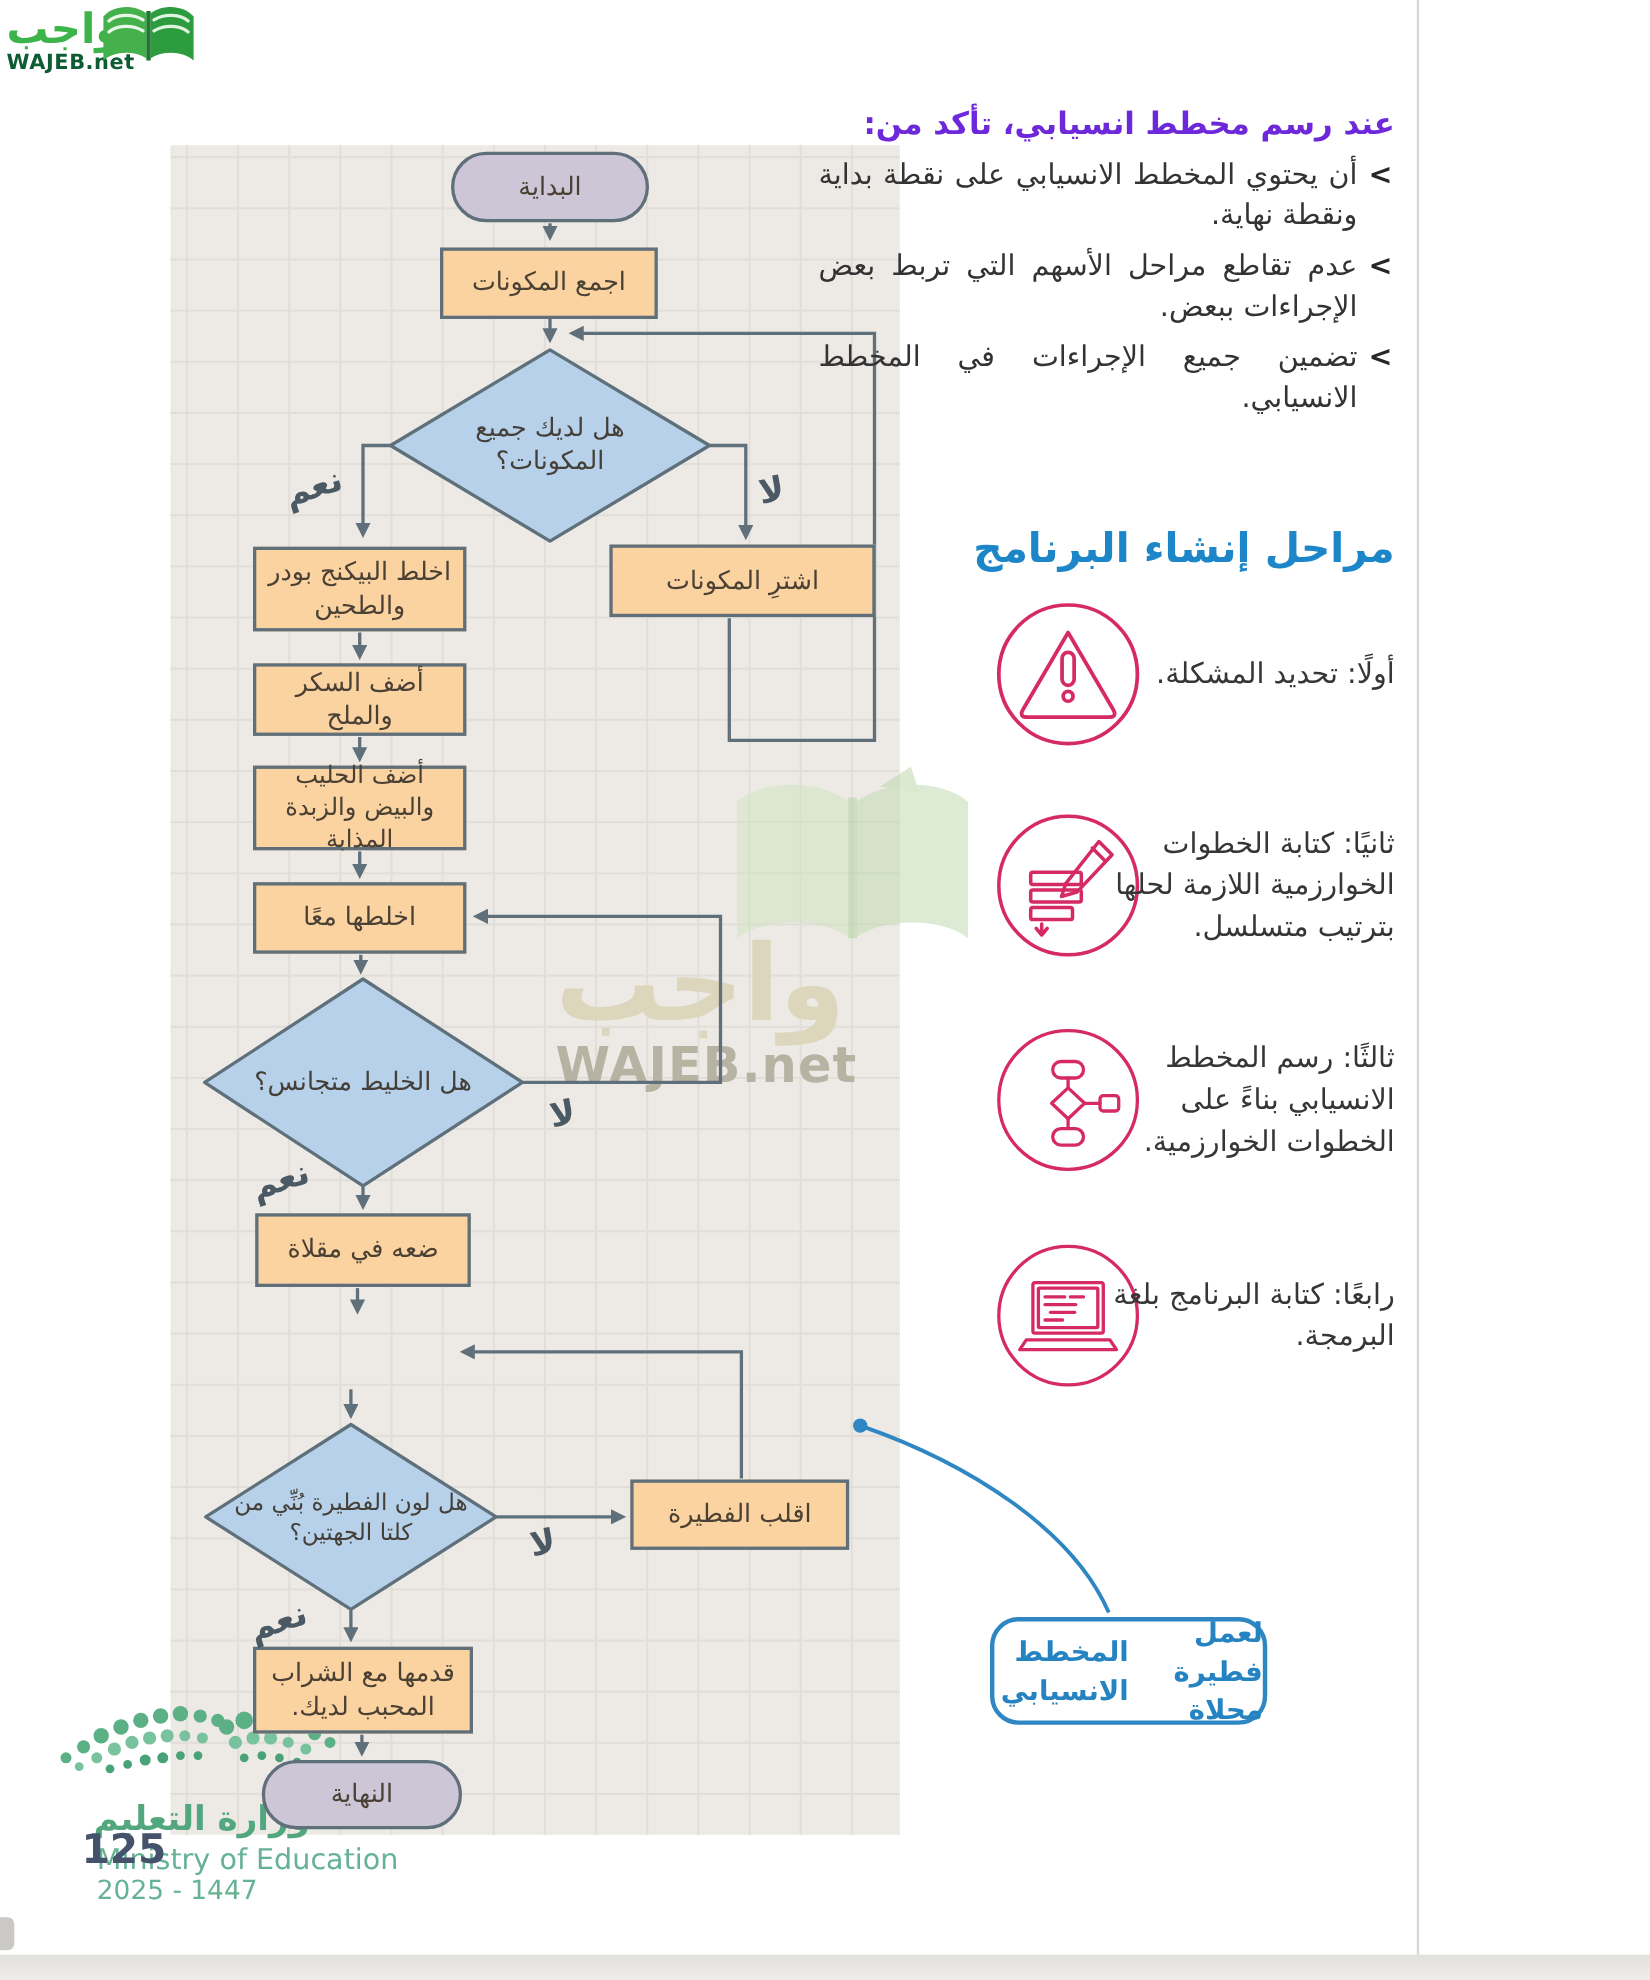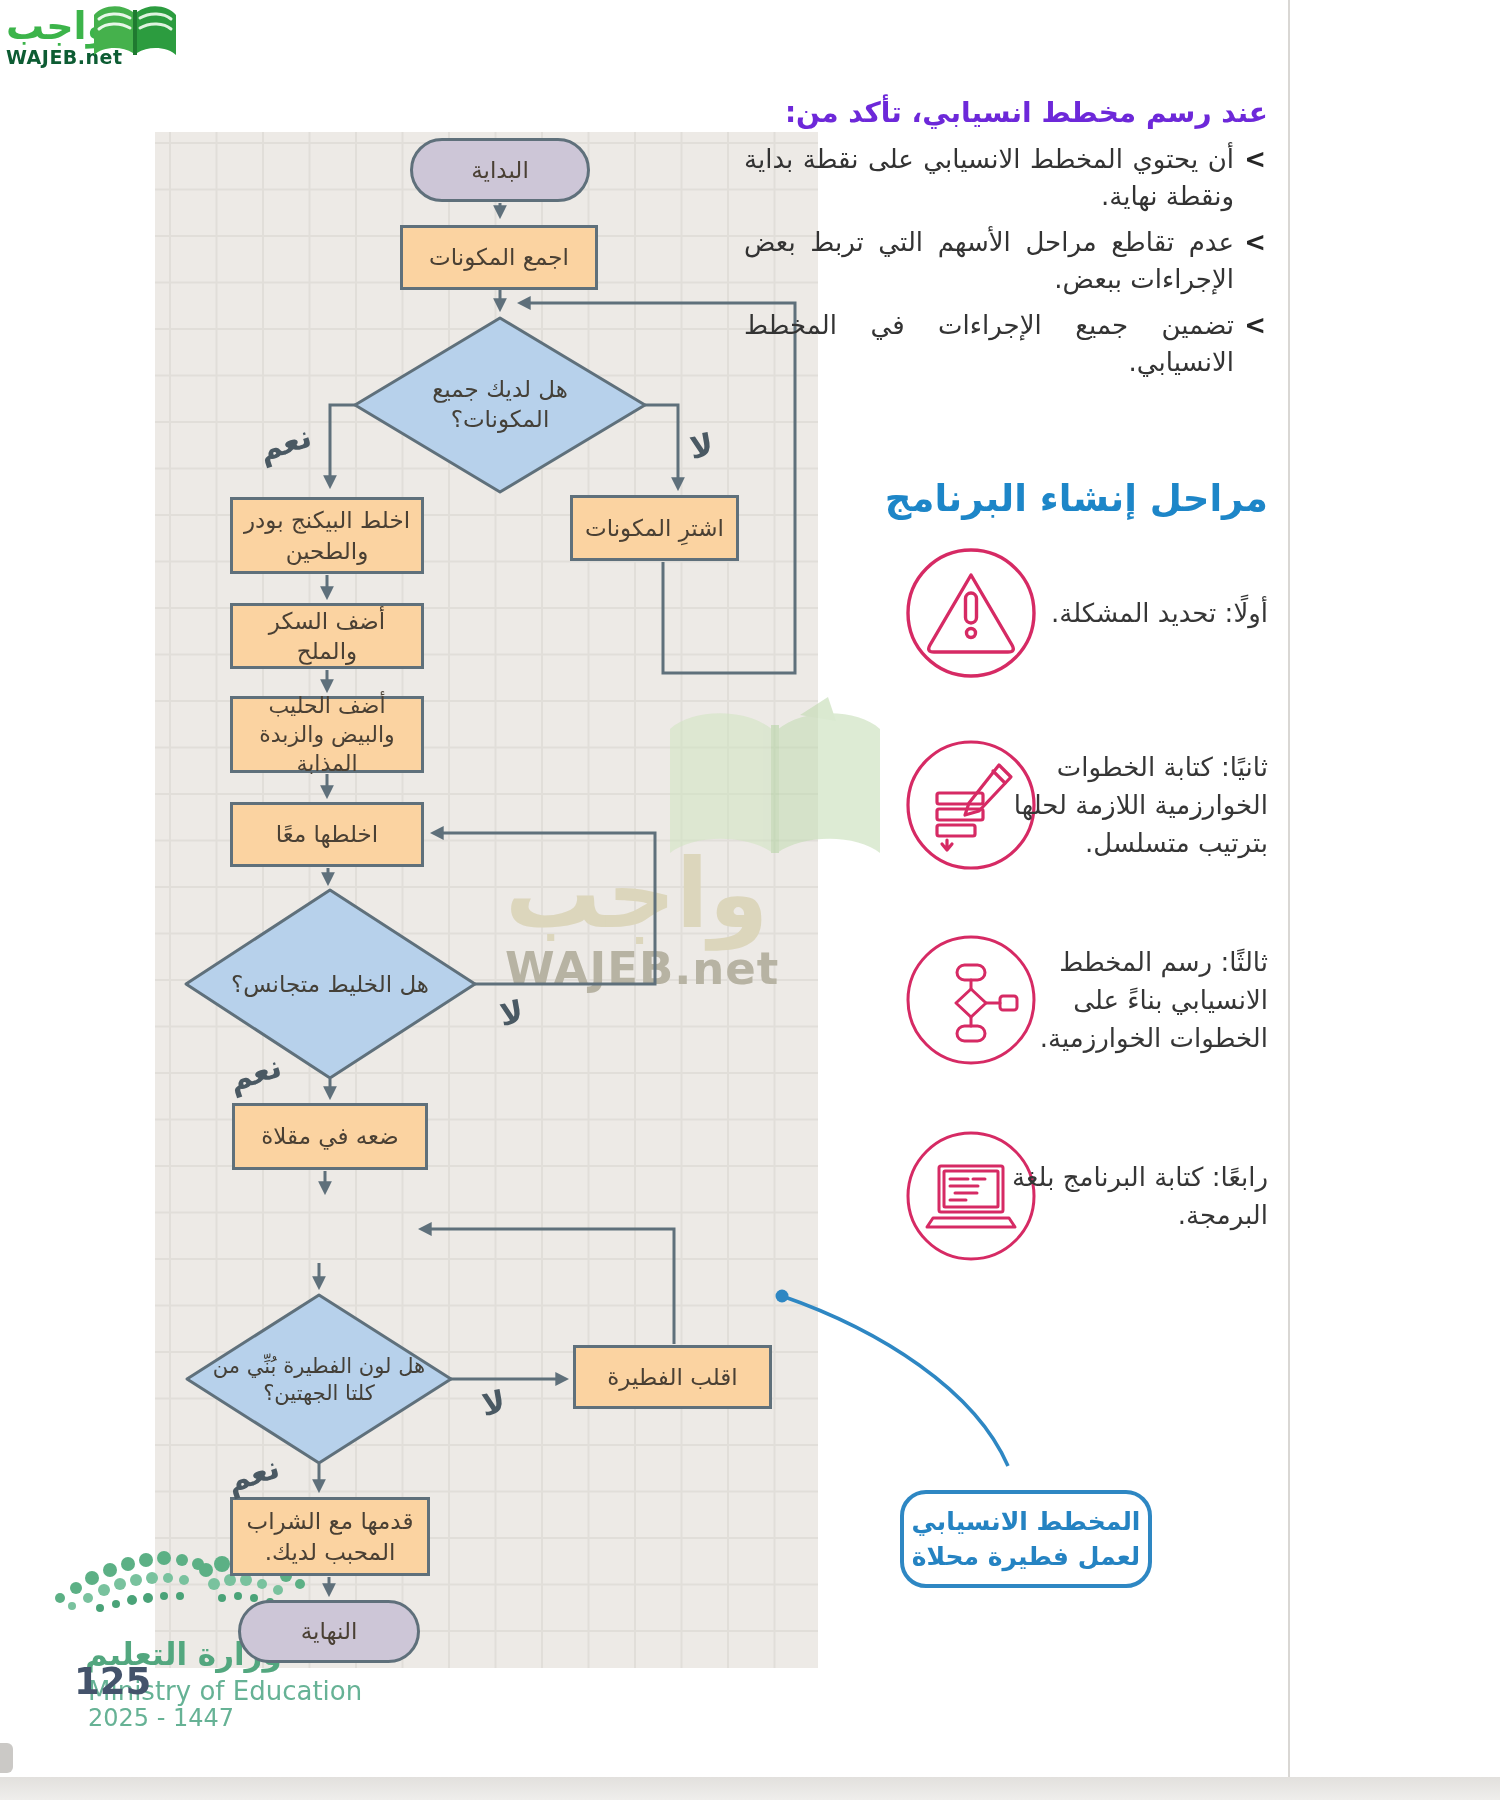--- a/index.html
+++ b/index.html
@@ -53,21 +53,21 @@
   .bullet .marker{position:absolute;right:2px;top:0;direction:ltr;font-weight:bold;color:#262626;}
   .stages-heading{position:absolute;right:232px;top:477px;font-size:37px;font-weight:bold;
           color:#1d86c8;direction:rtl;z-index:2;}
   .stage-icon{position:absolute;left:903px;z-index:2;}
   .stage-text{position:absolute;right:232px;width:262px;font-size:26px;line-height:38px;
           color:#363636;direction:rtl;text-align:right;z-index:2;}
 
   
   .callout{position:absolute;left:900px;top:1470px;width:252px;height:98px;box-sizing:border-box;
            border:4px solid #2e87c3;border-radius:26px;background:#fff;z-index:3;
-           display:flex;flex-direction:column;align-items:center;justify-content:center;margin-top:20px;}
+           display:flex;flex-direction:row;align-items:center;justify-content:center;}
   .callout div{font-size:25px;line-height:35px;font-weight:bold;color:#2583c2;direction:rtl;}
 
   
   .ministry-dots{position:absolute;left:46px;top:1528px;z-index:2;}
   .ministry-ar{position:absolute;left:85px;top:1636px;width:200px;font-size:31px;font-weight:bold;
                color:#53a77f;direction:rtl;text-align:left;z-index:2;}
   .page-num{position:absolute;left:74px;top:1660px;font-size:37px;font-weight:bold;color:#44536b;z-index:4;}
   .ministry-en{position:absolute;left:88px;top:1676px;font-size:26px;color:#66b295;z-index:3;}
   .ministry-years{position:absolute;left:88px;top:1704px;font-size:24px;color:#66b295;z-index:3;}
 </style>
@@ -134,21 +134,21 @@
       <polygon points="319,1295 451,1379 319,1463 187,1379"></polygon>
     </g>
     <g>
       <path d="M782,1296 C880,1330 975,1390 1008,1466" stroke="#2e87c3" stroke-width="3.5" fill="none"></path>
       <circle cx="782" cy="1296" r="6.5" fill="#2e87c3"></circle>
     </g>
   </svg>
 
   <div class="node stadium" style="left:410px;top:138px;width:180px;height:64px;">البداية</div>
   <div class="node proc" style="left:400px;top:225px;width:198px;height:65px;">اجمع المكونات</div>
-  <div class="node proc" style="left:570px;top:495px;width:169px;height:66px;">اشترِ المكونات</div>
+  <div class="node proc" style="left:554px;top:495px;width:242px;height:66px;">اشترِ المكونات</div>
   <div class="node proc" style="left:230px;top:497px;width:194px;height:77px;">اخلط البيكنج بودر والطحين</div>
   <div class="node proc" style="left:230px;top:603px;width:194px;height:66px;">أضف السكر والملح</div>
   <div class="node proc" style="left:230px;top:696px;width:194px;height:77px;font-size:22px;">أضف الحليب والبيض والزبدة المذابة</div>
   <div class="node proc" style="left:230px;top:802px;width:194px;height:65px;">اخلطها معًا</div>
   <div class="node proc" style="left:232px;top:1103px;width:196px;height:67px;">ضعه في مقلاة</div>
   <div class="node proc" style="left:573px;top:1345px;width:199px;height:64px;">اقلب الفطيرة</div>
   <div class="node proc" style="left:230px;top:1497px;width:200px;height:79px;">قدمها مع الشراب المحبب لديك.</div>
   <div class="node stadium" style="left:238px;top:1600px;width:182px;height:63px;">النهاية</div>
 
   <div class="dtext" style="left:400px;top:345px;width:200px;height:120px;">هل لديك جميع المكونات؟</div>

